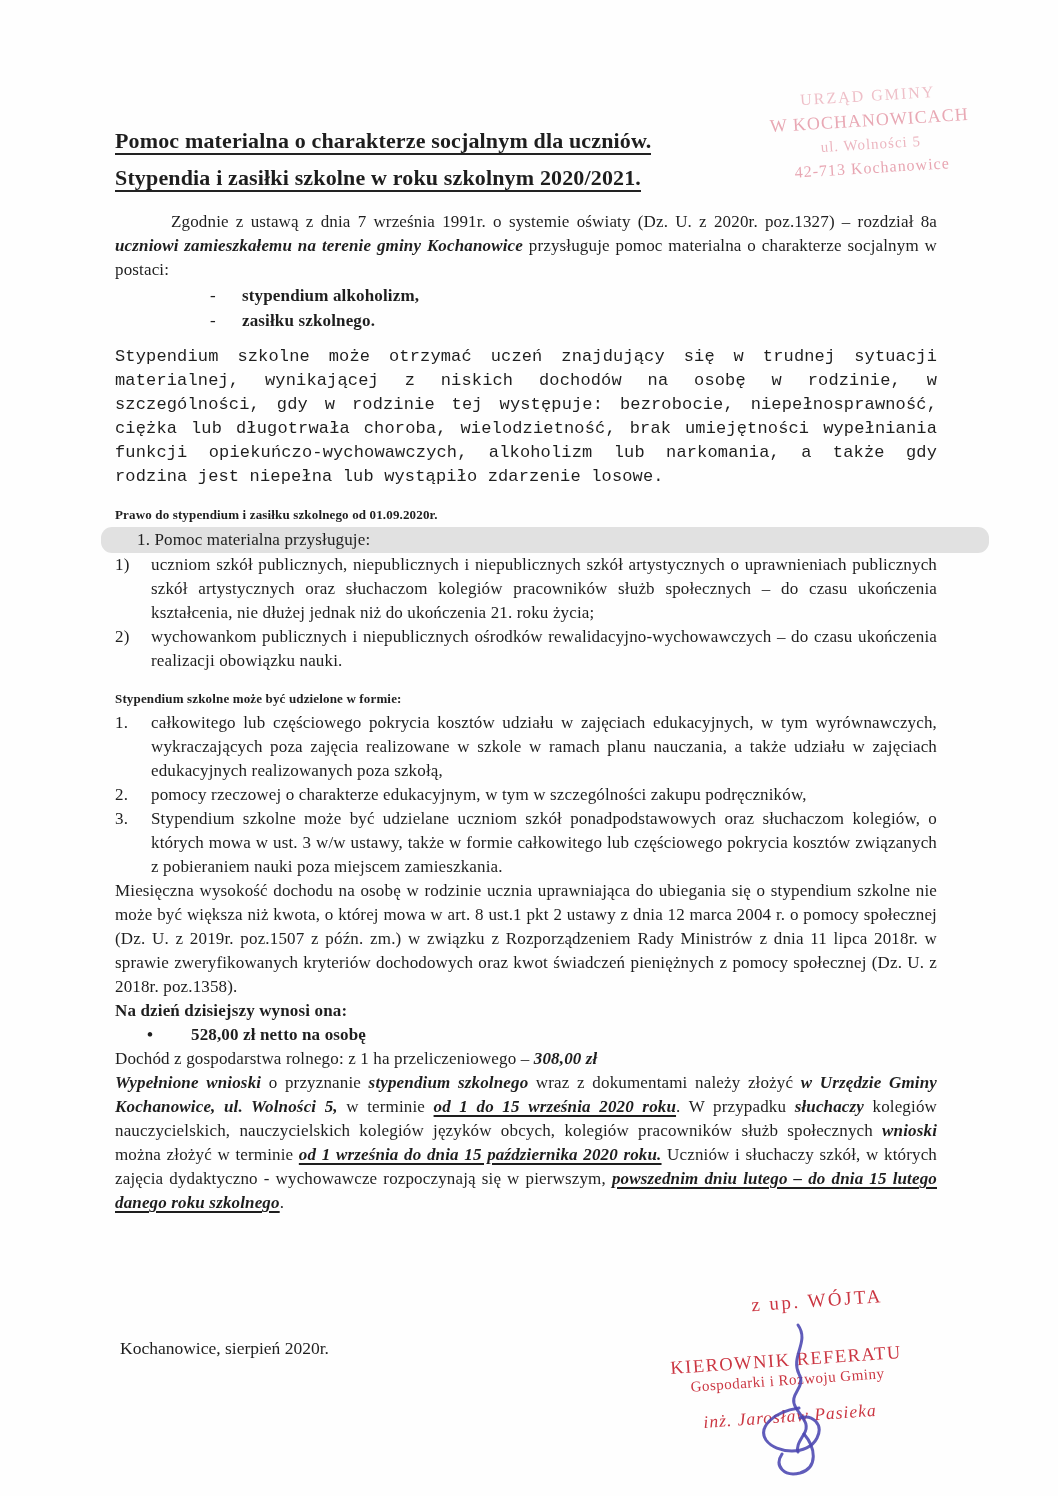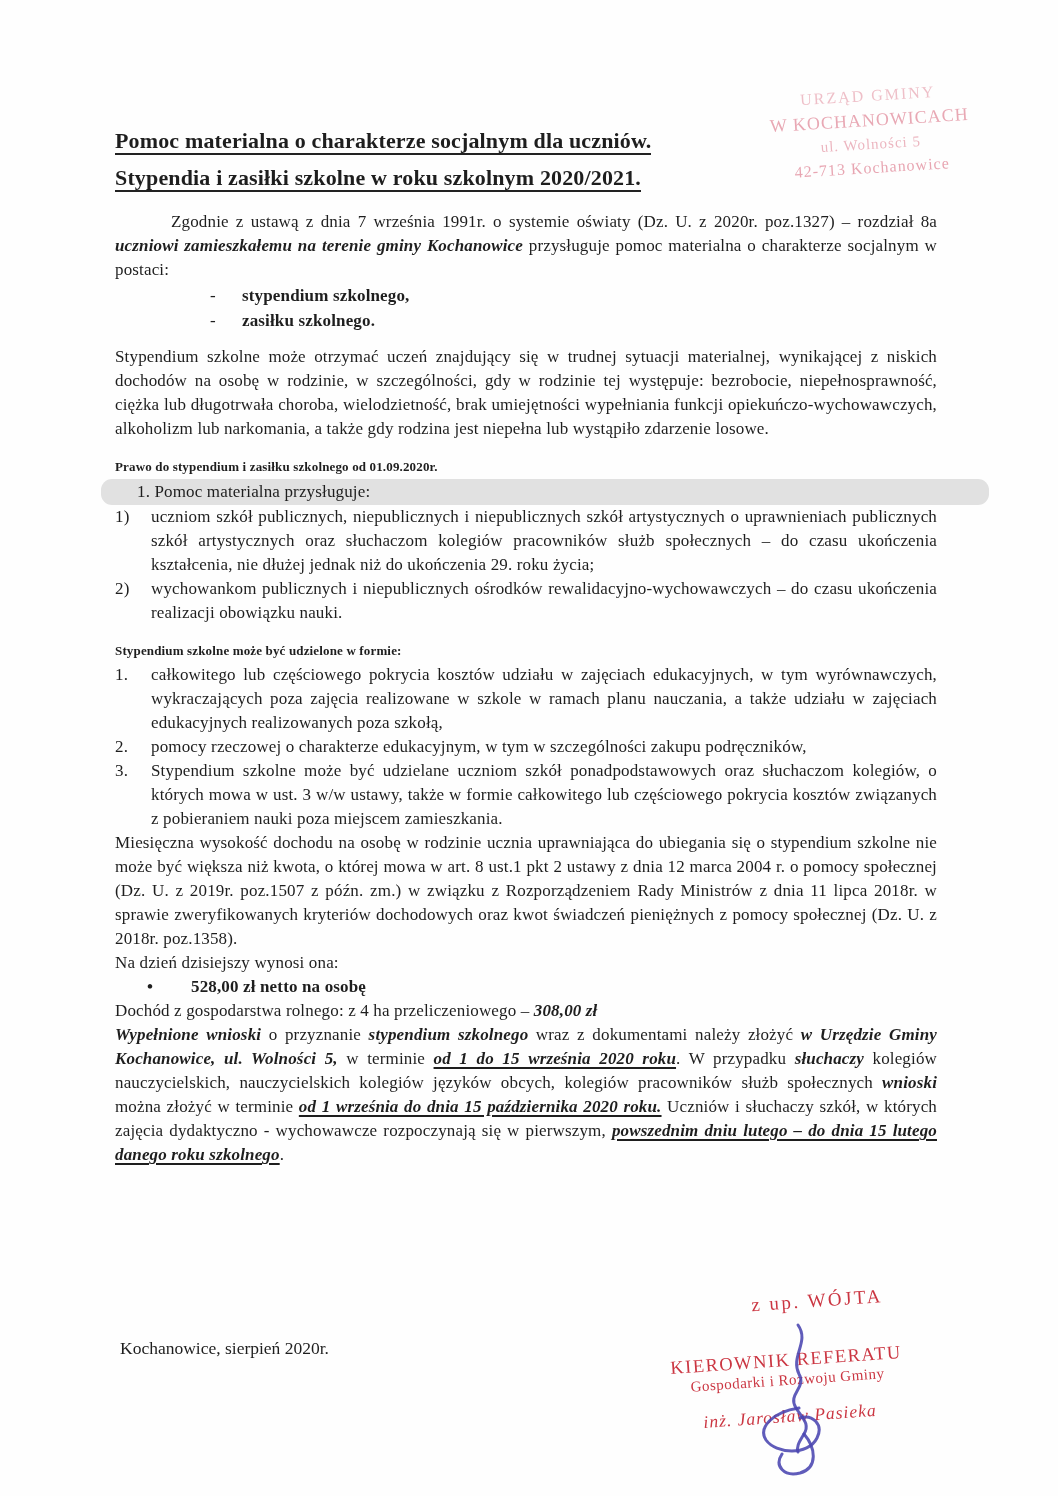--- a/index.html
+++ b/index.html
@@ -29,42 +29,42 @@
     letter-spacing: 0.15px;
   }
   .b { font-weight: 700; font-style: italic; }
   .u { text-decoration: underline; text-decoration-thickness: 2px; text-underline-offset: 3px; }
 
   .title { margin: 0 0 14px 0; font-size: 22px; font-weight: 700; line-height: 37px; }
   .title .tline { border-bottom: 2.5px solid #222; padding-bottom: 0px; text-align: right; }
 
   p.body { margin: 0; text-align: justify; }
   .p-intro { text-indent: 56px; }
-  .gap-after-lg { margin-bottom: 14px; }
+  .gap-after-lg { margin-bottom: 14px; font-family: Liberation Mono, monospace; }
 
   .dash-list { margin: 1px 0 12px 0; }
   .dash-item { display: flex; font-weight: 700; line-height: 25px; }
   .dash-item .marker { margin-left: 95px; width: 32px; font-weight: 400; }
 
   .heading { margin: 14px 0 0 0; font-weight: 700; font-size: 13px; line-height: 24px; }
 
   .highlight-line {
     background: var(--highlight-color);
     margin: 0 -52px 0 -14px;
     padding: 1px 0 1px 36px;
     line-height: 24px;
     border-radius: 11px;
   }
 
   .num-list { margin: 0; }
   .num-item { display: flex; }
   .num-item .marker { width: 36px; flex-shrink: 0; }
   .num-item .txt { flex: 1; text-align: justify; }
 
-  .today-line { margin: 0; }
+  .today-line { margin: 0; font-weight: bold; }
   .bullet-line { display: flex; font-weight: 700; margin: 0; }
   .bullet-line .marker { margin-left: 32px; width: 44px; }
   .farm-line { margin: 0; }
 
   .submission { margin-top: 24px; text-align: justify; }
 
   .place-date {
     position: absolute;
     left: 120px;
     top: 1338px;
@@ -135,37 +135,37 @@
     <h1 class="title">
       <span class="tline">Pomoc materialna o charakterze socjalnym dla uczniów.</span><br>
       <span class="tline">Stypendia i zasiłki szkolne w roku szkolnym 2020/2021.</span>
     </h1>
 
     <p class="body p-intro"><span>Zgodnie z  ustawą z dnia 7 września 1991r. o systemie oświaty (Dz. U. z 2020r. poz.1327) – rozdział 8a </span><span class="b">uczniowi zamieszkałemu na terenie gminy Kochanowice</span><span> przysługuje pomoc materialna o charakterze socjalnym w postaci:</span></p>
 
     <div class="dash-list">
       <div class="dash-item">
         <span class="marker">-</span>
-        <span>stypendium szkolnego,</span>
+        <span>stypendium alkoholizm,</span>
       </div>
       <div class="dash-item">
         <span class="marker">-</span>
         <span>zasiłku szkolnego.</span>
       </div>
     </div>
 
     <p class="body gap-after-lg">Stypendium szkolne może otrzymać uczeń znajdujący się w trudnej sytuacji materialnej, wynikającej z niskich dochodów na osobę w rodzinie, w szczególności, gdy w rodzinie tej występuje: bezrobocie, niepełnosprawność, ciężka lub długotrwała choroba, wielodzietność, brak umiejętności wypełniania funkcji opiekuńczo-wychowawczych, alkoholizm lub narkomania, a także gdy rodzina jest niepełna lub wystąpiło zdarzenie losowe.</p>
 
     <h2 class="heading">Prawo do stypendium i zasiłku szkolnego od 01.09.2020r.</h2>
     <div class="highlight-line">1. Pomoc materialna przysługuje:</div>
 
     <div class="num-list">
       <div class="num-item">
         <span class="marker">1)</span>
-        <span class="txt">uczniom szkół publicznych, niepublicznych i niepublicznych szkół artystycznych o uprawnieniach publicznych szkół artystycznych oraz słuchaczom kolegiów pracowników służb społecznych – do czasu ukończenia kształcenia, nie dłużej jednak niż do ukończenia 29. roku życia;</span>
+        <span class="txt">uczniom szkół publicznych, niepublicznych i niepublicznych szkół artystycznych o uprawnieniach publicznych szkół artystycznych oraz słuchaczom kolegiów pracowników służb społecznych – do czasu ukończenia kształcenia, nie dłużej jednak niż do ukończenia 21. roku życia;</span>
       </div>
       <div class="num-item">
         <span class="marker">2)</span>
         <span class="txt">wychowankom publicznych i niepublicznych ośrodków rewalidacyjno-wychowawczych – do czasu ukończenia realizacji obowiązku nauki.</span>
       </div>
     </div>
 
     <h2 class="heading">Stypendium szkolne może być udzielone w formie:</h2>
 
     <div class="num-list">
@@ -184,21 +184,21 @@
     </div>
 
     <p class="body">Miesięczna wysokość dochodu na osobę w rodzinie ucznia uprawniająca do ubiegania się o stypendium szkolne nie może być większa niż kwota, o której mowa w art. 8 ust.1 pkt 2 ustawy z dnia 12 marca 2004 r. o pomocy społecznej (Dz. U. z 2019r. poz.1507 z późn. zm.) w związku z Rozporządzeniem Rady Ministrów z dnia 11 lipca 2018r. w sprawie zweryfikowanych kryteriów dochodowych oraz kwot świadczeń pieniężnych z pomocy społecznej (Dz. U. z 2018r. poz.1358).</p>
     <p class="body today-line">Na dzień dzisiejszy  wynosi ona:</p>
 
     <div class="bullet-line">
       <span class="marker">•</span>
       <span>528,00 zł netto na osobę</span>
     </div>
 
-    <p class="body farm-line"><span>Dochód z gospodarstwa rolnego: z 4 ha przeliczeniowego  – </span><span class="b">308,00 zł</span></p>
+    <p class="body farm-line"><span>Dochód z gospodarstwa rolnego: z 1 ha przeliczeniowego  – </span><span class="b">308,00 zł</span></p>
 
     <p class="body submission"><span class="b">Wypełnione wnioski</span><span> o przyznanie </span><span class="b">stypendium szkolnego</span><span> wraz  z dokumentami należy złożyć </span><span class="b">w Urzędzie Gminy Kochanowice, ul. Wolności 5,</span><span> w terminie </span><span class="b u">od 1 do 15 września 2020 roku</span><span>. W przypadku </span><span class="b">słuchaczy</span><span> kolegiów nauczycielskich, nauczycielskich kolegiów języków obcych, kolegiów pracowników służb społecznych </span><span class="b">wnioski</span><span> można złożyć w terminie </span><span class="b u">od 1 września do dnia 15 października 2020 roku.</span><span> Uczniów i słuchaczy szkół, w których zajęcia dydaktyczno - wychowawcze rozpoczynają się w pierwszym, </span><span class="b u">powszednim dniu lutego – do dnia 15 lutego danego roku szkolnego</span><span>.</span></p>
 
   </div>
 
   <div class="place-date">Kochanowice, sierpień 2020r.</div>
 
   <div class="stamp-bottom">
     <div class="sb1">z up. WÓJTA</div>
     <div class="sb2">KIEROWNIK REFERATU</div>

